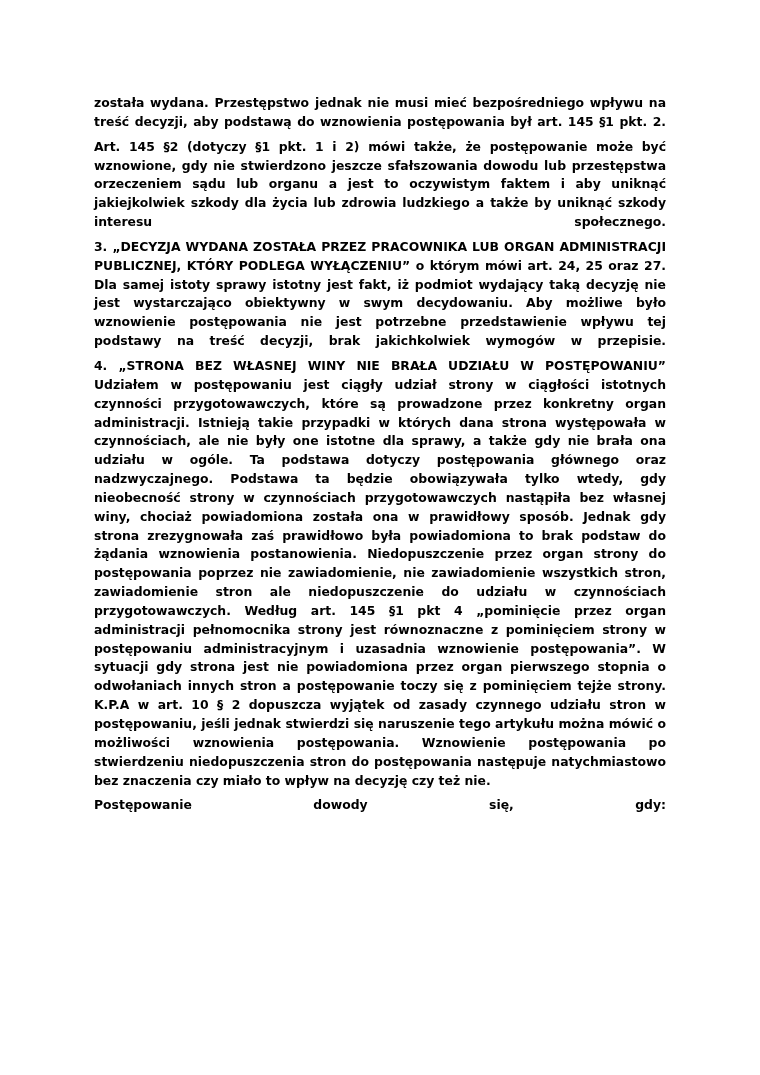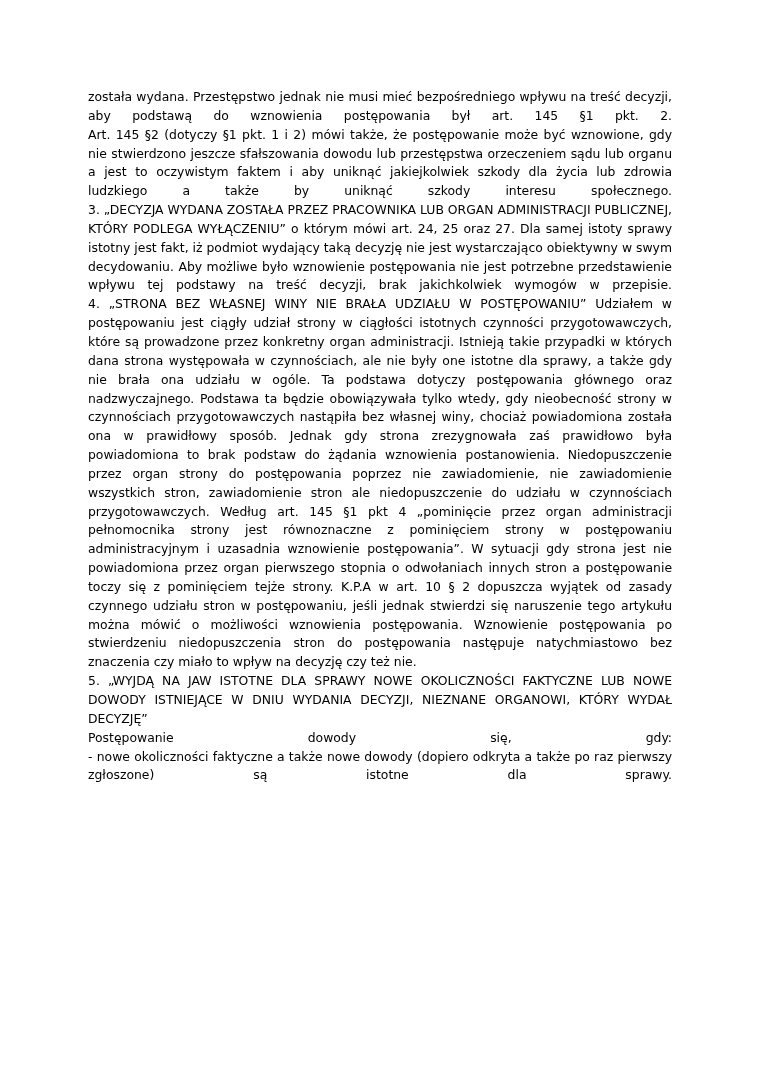--- a/index.html
+++ b/index.html
@@ -22,37 +22,36 @@
     overflow: hidden;
   }
   .doc-body {
     font-size: 12.4px;
     line-height: 1.52;
     color: #000000;
     text-align: justify;
     text-justify: inter-word;
   }
   .doc-body p {
-    margin: 0;
+    margin: 6px;
     padding: 0;
     text-align: justify;
+    font-weight: bold;
   }
   
   .stretch-last {
     text-align-last: justify;
   }
 </style>
 </head>
 <body>
 
 <div class="page">
   <div class="doc-body">
 
     <p class="stretch-last">została wydana. Przestępstwo jednak nie musi mieć bezpośredniego wpływu na treść decyzji, aby podstawą do wznowienia postępowania był art. 145 §1 pkt. 2.</p>
     <p class="stretch-last">Art. 145 §2 (dotyczy §1 pkt. 1 i 2) mówi także, że postępowanie może być wznowione, gdy nie stwierdzono jeszcze sfałszowania dowodu lub przestępstwa orzeczeniem sądu lub organu a jest to oczywistym faktem i aby uniknąć jakiejkolwiek szkody dla życia lub zdrowia ludzkiego a także by uniknąć szkody interesu społecznego.</p>
     <p class="stretch-last">3. „DECYZJA WYDANA ZOSTAŁA PRZEZ PRACOWNIKA LUB ORGAN ADMINISTRACJI PUBLICZNEJ, KTÓRY PODLEGA WYŁĄCZENIU” o którym mówi art. 24, 25 oraz 27. Dla samej istoty sprawy istotny jest fakt, iż podmiot wydający taką decyzję nie jest wystarczająco obiektywny w swym decydowaniu. Aby możliwe było wznowienie postępowania nie jest potrzebne przedstawienie wpływu tej podstawy na treść decyzji, brak jakichkolwiek wymogów w przepisie.</p>
     <p>4. „STRONA BEZ WŁASNEJ WINY NIE BRAŁA UDZIAŁU W POSTĘPOWANIU” Udziałem w postępowaniu jest ciągły udział strony w ciągłości istotnych czynności przygotowawczych, które są prowadzone przez konkretny organ administracji. Istnieją takie przypadki w których dana strona występowała w czynnościach, ale nie były one istotne dla sprawy, a także gdy nie brała ona udziału w ogóle. Ta podstawa dotyczy postępowania głównego oraz nadzwyczajnego. Podstawa ta będzie obowiązywała tylko wtedy, gdy nieobecność strony w czynnościach przygotowawczych nastąpiła bez własnej winy, chociaż powiadomiona została ona w prawidłowy sposób. Jednak gdy strona zrezygnowała zaś prawidłowo była powiadomiona to brak podstaw do żądania wznowienia postanowienia. Niedopuszczenie przez organ strony do postępowania poprzez nie zawiadomienie, nie zawiadomienie wszystkich stron, zawiadomienie stron ale niedopuszczenie do udziału w czynnościach przygotowawczych. Według art. 145 §1 pkt 4 „pominięcie przez organ administracji pełnomocnika strony jest równoznaczne z pominięciem strony w postępowaniu administracyjnym i uzasadnia wznowienie postępowania”. W sytuacji gdy strona jest nie powiadomiona przez organ pierwszego stopnia o odwołaniach innych stron a postępowanie toczy się z pominięciem tejże strony. K.P.A w art. 10 § 2 dopuszcza wyjątek od zasady czynnego udziału stron w postępowaniu, jeśli jednak stwierdzi się naruszenie tego artykułu można mówić o możliwości wznowienia postępowania. Wznowienie postępowania po stwierdzeniu niedopuszczenia stron do postępowania następuje natychmiastowo bez znaczenia czy miało to wpływ na decyzję czy też nie.</p>
-    <p class="stretch-last">5. „WYJDĄ NA JAW ISTOTNE DLA SPRAWY NOWE OKOLICZNOŚCI FAKTYCZNE LUB NOWE DOWODY ISTNIEJĄCE W DNIU WYDANIA DECYZJI, NIEZNANE ORGANOWI, KTÓRY WYDAŁ DECYZJĘ”</p>
     <p class="stretch-last">Postępowanie dowody się, gdy:</p>
-    <p class="stretch-last">- nowe okoliczności faktyczne a także nowe dowody (dopiero odkryta a także po raz pierwszy zgłoszone) są istotne dla sprawy.</p>
 
   </div>
 </div>
 
 </body></html>

